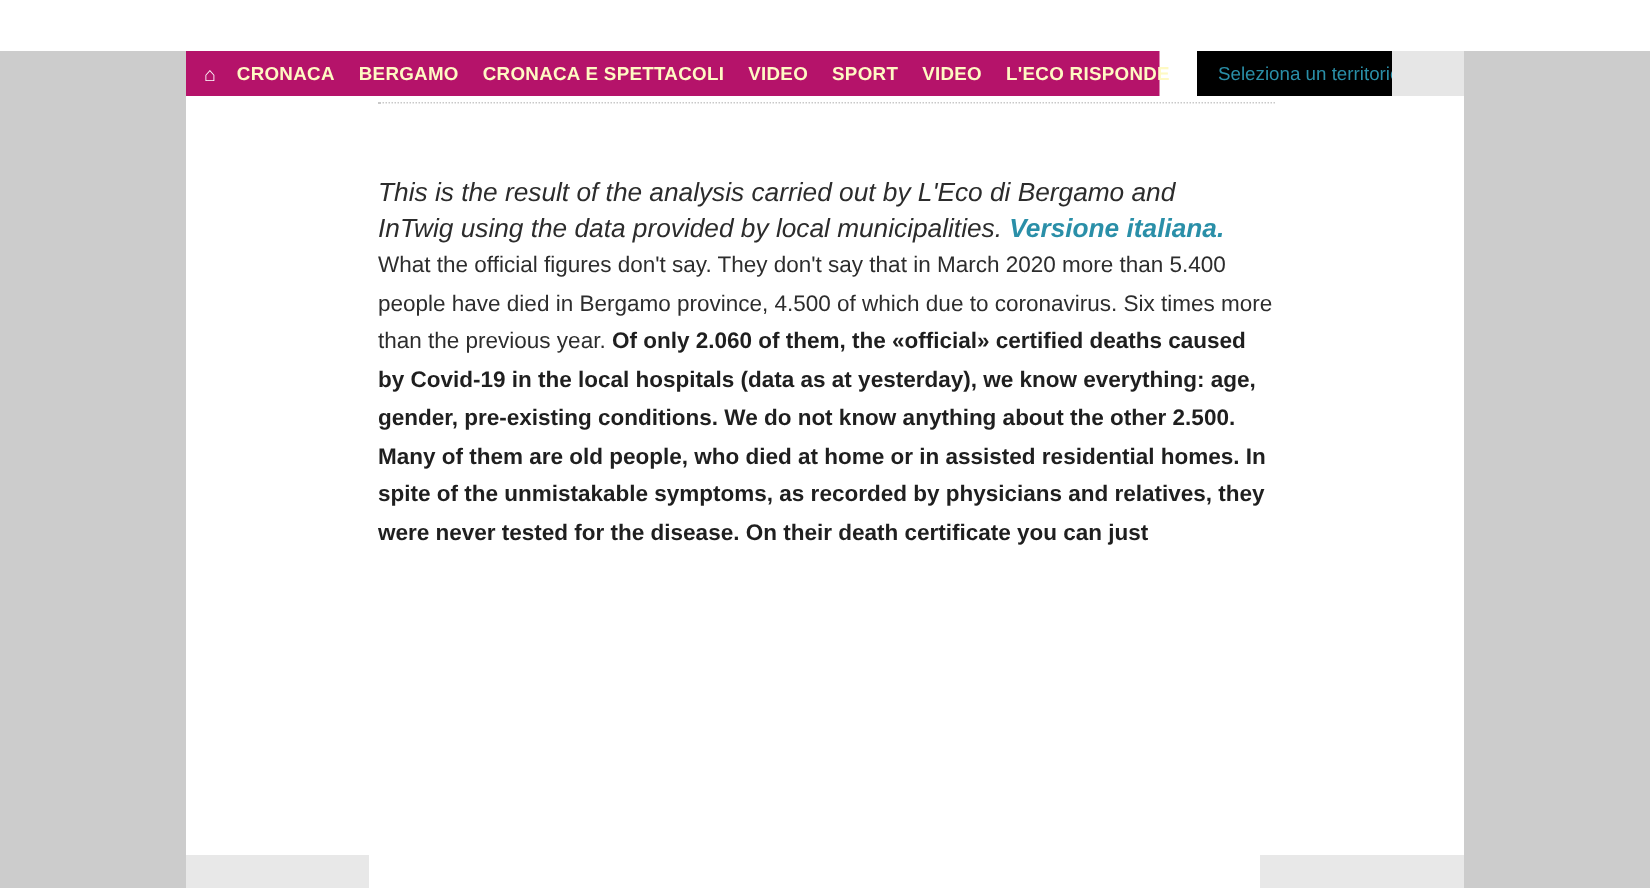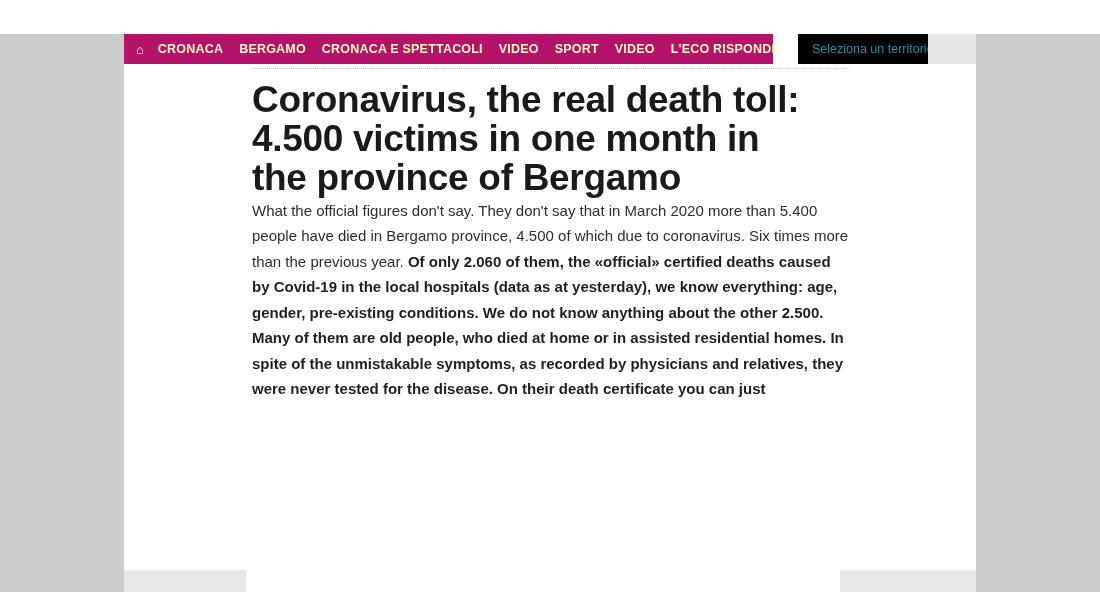--- a/index.html
+++ b/index.html
@@ -213,22 +213,24 @@
   <div class="territory">
     <span>Seleziona un territorio</span>
     <span class="caret">▾</span>
   </div>
 
   <div class="nav-right-stub"></div>
 
   <div class="dotted-rule"></div>
 
   <div class="article">
-    <h1 class="headline">Coronavirus, the real death toll: 4.500 victims in one month in the province of Bergamo</h1>
-
+
+    <div class="standfirst">
+      <span>This is the result of the analysis carried out by L'Eco di Bergamo and InTwig using the data provided by local municipalities. </span><a href="#">Versione italiana.</a>
+    </div>
 
     <div class="body-copy">
       <span>What the official figures don't say. They don't say that in March 2020 more than 5.400 people have died in Bergamo province, 4.500 of which due to coronavirus. Six times more than the previous year. </span><b>Of only 2.060 of them, the «official» certified deaths caused by Covid-19 in the local hospitals (data as at yesterday), we know everything: age, gender, pre-existing conditions. We do not know anything about the other 2.500. Many of them are old people, who died at home or in assisted residential homes. In spite of the unmistakable symptoms, as recorded by physicians and relatives, they were never tested for the disease. On their death certificate you can just</b>
     </div>
   </div>
 
   <div class="bottom-strip-left"></div>
   <div class="bottom-strip-right"></div>
 
 </div>

